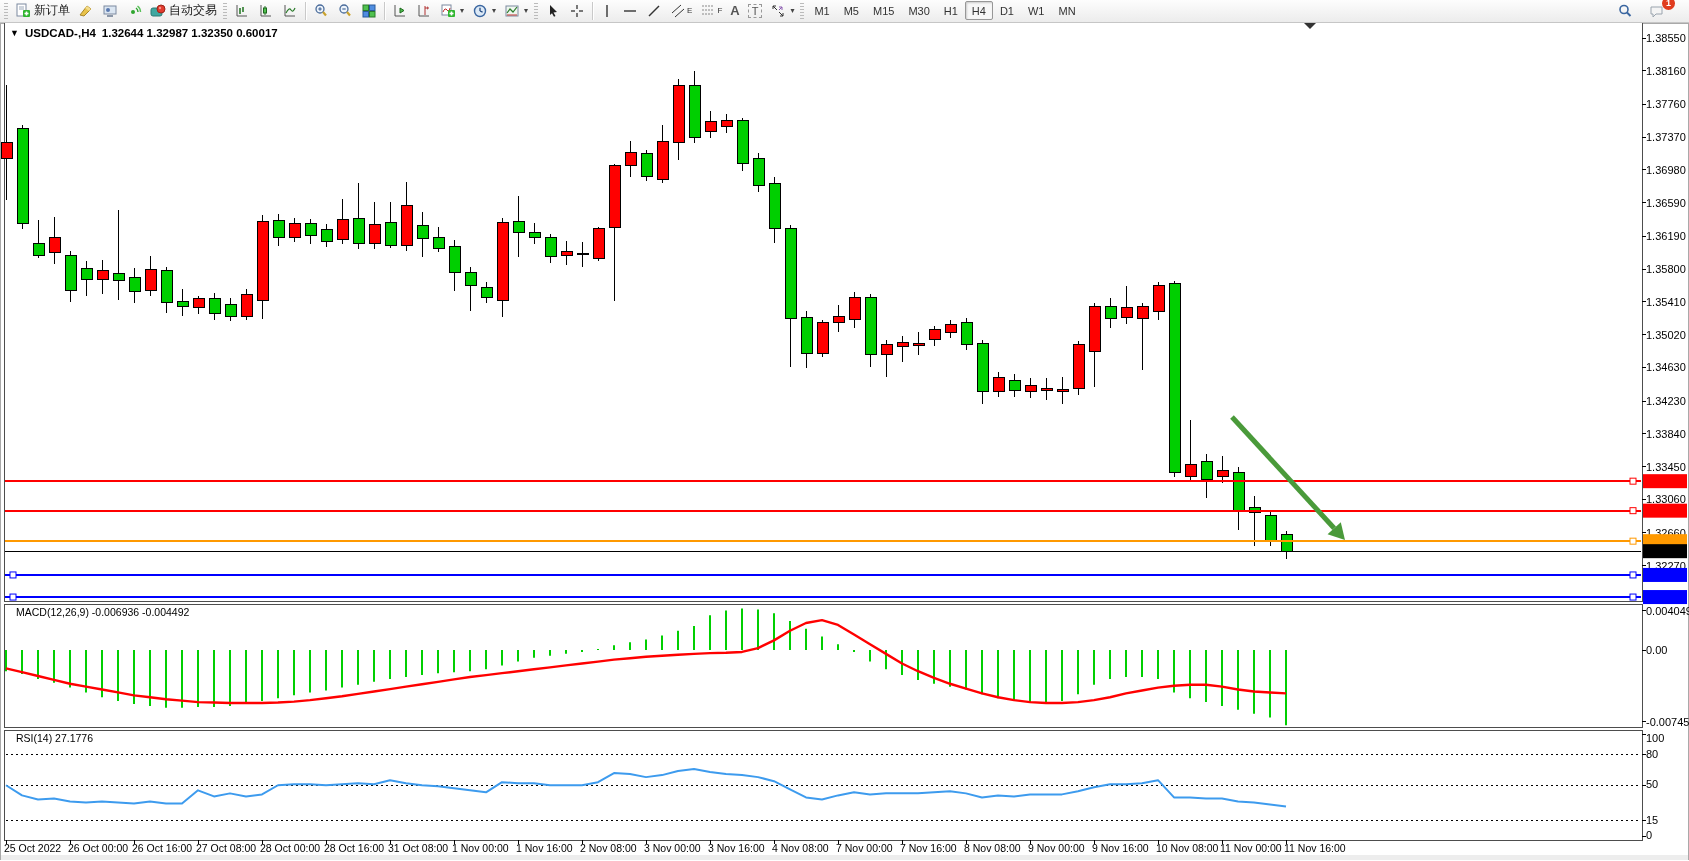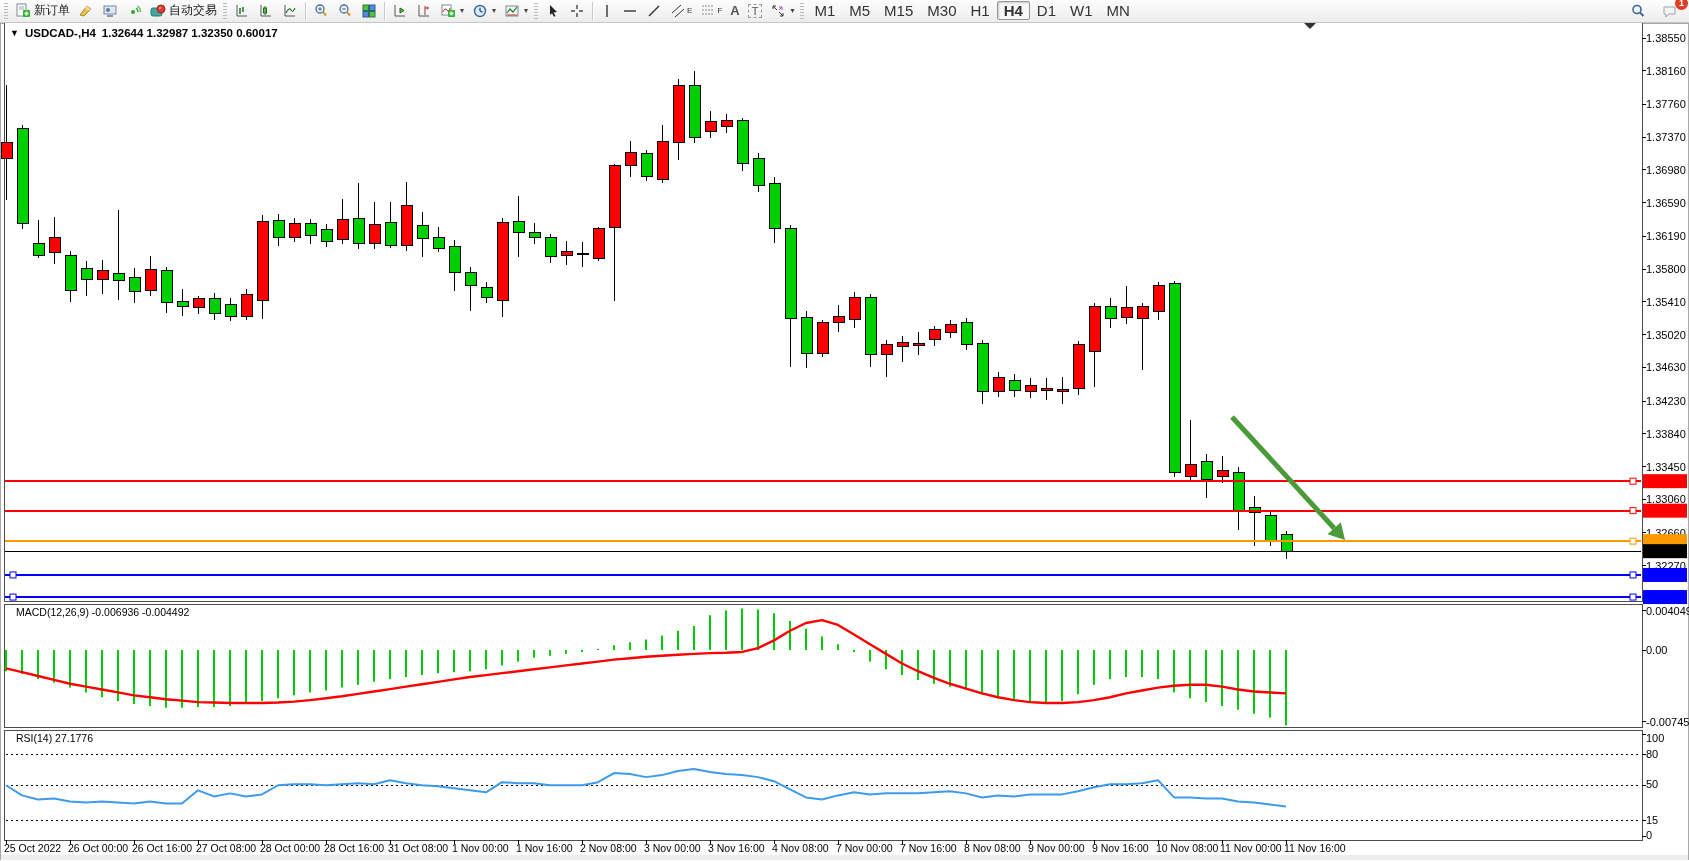--- a/index.html
+++ b/index.html
@@ -2,32 +2,32 @@
 <html><head>
 <meta charset="utf-8">
 <style>
   * { margin:0; padding:0; box-sizing:border-box; }
   html,body { width:1689px; height:861px; overflow:hidden; background:#fff;
     font-family:"Liberation Sans","DejaVu Sans",sans-serif; }
   #app { position:relative; width:1689px; height:861px; background:#fff; }
 
   
   #toolbar { position:absolute; left:0; top:0; width:1689px; height:23px;
-    display:flex; align-items:center; padding:1px 4px 2px 2px;
+    display:flex; align-items:center; padding:1px 17px 2px 2px;
     background:linear-gradient(#fdfdfd,#ececec); border-bottom:1px solid #c6c6c6; }
   .tbtn { display:flex; align-items:center; gap:3px; height:20px; padding:1px 3px;
     border:1px solid transparent; border-radius:2px; font-size:12px; color:#1a1a1a; cursor:default; }
   .tbtn svg { display:block; }
   .grip { width:4px; height:16px; margin:0 3px 0 2px;
     background:repeating-linear-gradient(to bottom,#bbb 0 1px,transparent 1px 3px); }
   .sep { width:1px; height:18px; background:#c9c9c9; box-shadow:1px 0 0 #fff; margin:0 3px; }
   .caret { font-size:8px; color:#444; margin-left:1px; }
-  .tf { font-size:15px; color:#333; padding:2px 6px; height:19px; display:flex; align-items:center;
+  .tf { font-size:11px; color:#333; padding:2px 6px; height:19px; display:flex; align-items:center;
     border:1px solid transparent; border-radius:2px; }
-  .tf.active { background:#f7f7f7; border:1px solid #979797; box-shadow:inset 1px 1px 2px rgba(0,0,0,.18);font-weight:bold; }
+  .tf.active { background:#f7f7f7; border:1px solid #979797; box-shadow:inset 1px 1px 2px rgba(0,0,0,.18); }
   #tb-right { margin-left:auto; display:flex; align-items:center; gap:8px; padding-right:2px; }
   .badge { position:absolute; right:-6px; top:-5px; min-width:13px; height:13px; border-radius:7px;
     background:#e03c1f; color:#fff; font-size:9px; font-weight:bold; display:flex;
     align-items:center; justify-content:center; padding:0 2px; }
 
   
   #chart-wrap { position:absolute; left:0; top:23px; width:1689px; height:838px; }
   #chart-svg { position:absolute; left:0; top:0; }
   #chart-title { position:absolute; left:10px; top:4px; display:flex; align-items:center; gap:6px;
     font-size:11.5px; font-weight:bold; color:#000; }

